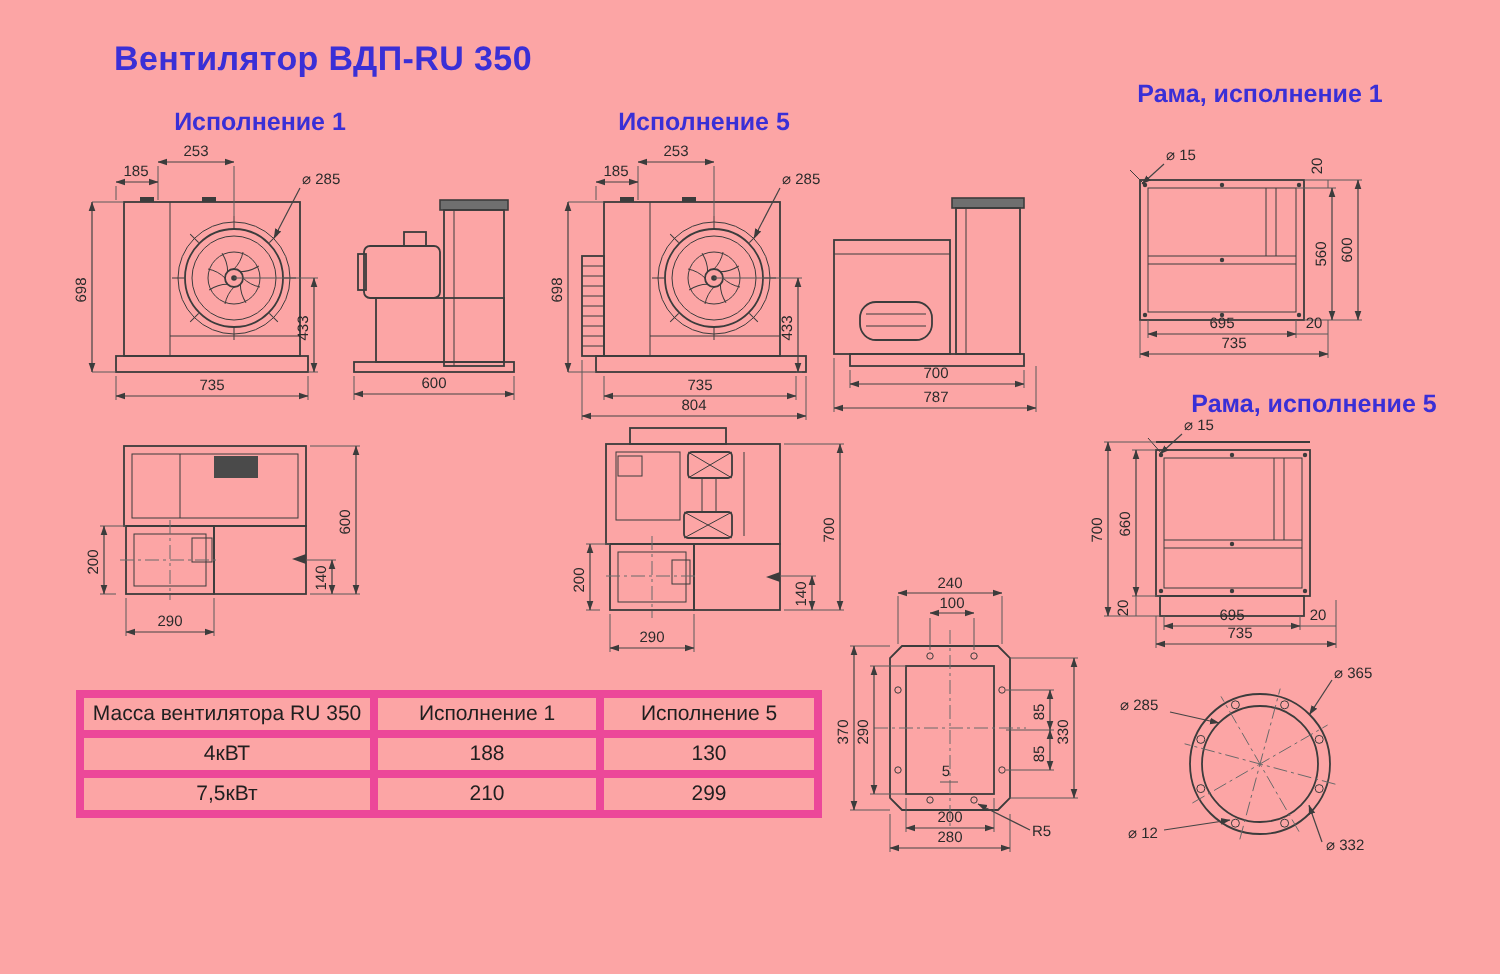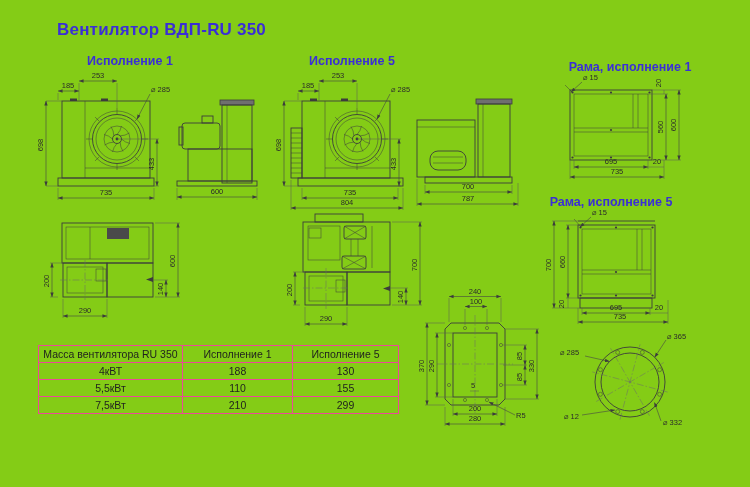--- a/index.html
+++ b/index.html
@@ -1,44 +1,44 @@
 <!DOCTYPE html>
 <html><head>
 <meta charset="utf-8">
 <style>
   html,body{margin:0;padding:0;background:#fff;}
-  .page{position:relative;width:750px;height:487px;background:#84cc16;font-family:"Liberation Sans",sans-serif;overflow:hidden;}
+  .page{position:relative;width:750px;height:487px;background:#fca5a5;font-family:"Liberation Sans",sans-serif;overflow:hidden;}
   .title{position:absolute;left:57px;top:20px;font-size:17px;font-weight:bold;color:#3a2fd6;letter-spacing:.2px;white-space:nowrap;}
   .hd{position:absolute;transform:translateX(-50%);font-size:12.5px;font-weight:bold;color:#3a2fd6;white-space:nowrap;}
   svg.draw{position:absolute;left:0;top:0;}
   svg text{font-family:"Liberation Sans",sans-serif;font-size:7.5px;fill:#2b2b2b;}
   .dt{text-anchor:middle;}
   .lb{text-anchor:start;}
   .ln{fill:none;stroke:#3c3c3c;stroke-width:.9;}
   .tn{fill:none;stroke:#3c3c3c;stroke-width:.5;}
   .ex{fill:none;stroke:#5a5a5a;stroke-width:.5;}
   .dl{fill:none;stroke:#444;stroke-width:.6;marker-start:url(#aS);marker-end:url(#aE);}
   .ld{fill:none;stroke:#444;stroke-width:.6;marker-end:url(#aE);}
   .cd{fill:none;stroke:#6a6a6a;stroke-width:.5;stroke-dasharray:7 2 1.5 2;}
   .dot{fill:#3c3c3c;stroke:none;}
   .cap{fill:#6f6f6f;stroke:#3c3c3c;stroke-width:.8;}
   .tbl{position:absolute;left:38px;top:345px;border-collapse:collapse;table-layout:fixed;}
-  .tbl td{border:1px solid #ec4899;height:16px;text-align:center;vertical-align:middle;font-size:10.5px;color:#1f1f1f;padding:0 3px;white-space:nowrap;}
+  .tbl td{border:4px solid #ec4899;height:16px;text-align:center;vertical-align:middle;font-size:10.5px;color:#1f1f1f;padding:0 3px;white-space:nowrap;}
   .c1{width:137px;}.c2{width:103px;}.c3{width:99px;}
 </style>
 </head>
 <body>
 
 <div class="page">
 
   <div class="title">Вентилятор ВДП-RU 350</div>
   <div class="hd" style="left:130px;top:54px;">Исполнение 1</div>
   <div class="hd" style="left:352px;top:54px;">Исполнение 5</div>
-  <div class="hd" style="left:630px;top:60px;">Рама, исполнение 1</div>
-  <div class="hd" style="left:611px;top:195px;">Рама, исполнение 5</div>
+  <div class="hd" style="left:630px;top:40px;">Рама, исполнение 1</div>
+  <div class="hd" style="left:657px;top:195px;">Рама, исполнение 5</div>
 
   <svg class="draw" width="750" height="487" viewBox="0 0 750 487">
     <defs>
       <marker id="aE" viewBox="0 0 10 10" refX="9.5" refY="5" markerWidth="8" markerHeight="8" orient="auto">
           <path d="M0,1.5L10,5L0,8.5z" fill="#3c3c3c"></path>
         </marker>
       <marker id="aS" viewBox="0 0 10 10" refX="0.5" refY="5" markerWidth="8" markerHeight="8" orient="auto">
           <path d="M10,1.5L0,5L10,8.5z" fill="#3c3c3c"></path>
         </marker>
       <g id="inlet">
@@ -404,25 +404,20 @@
       <td class="c1">Масса вентилятора RU 350</td>
       <td class="c2">Исполнение 1</td>
       <td class="c3">Исполнение 5</td>
     </tr>
     <tr>
       <td>4кВТ</td>
       <td>188</td>
       <td>130</td>
     </tr>
     <tr>
-      <td>5,5кВт</td>
-      <td>110</td>
-      <td>155</td>
-    </tr>
-    <tr>
       <td>7,5кВт</td>
       <td>210</td>
       <td>299</td>
     </tr>
   </tbody>
     </table>
 
 </div>
 
 </body></html>

